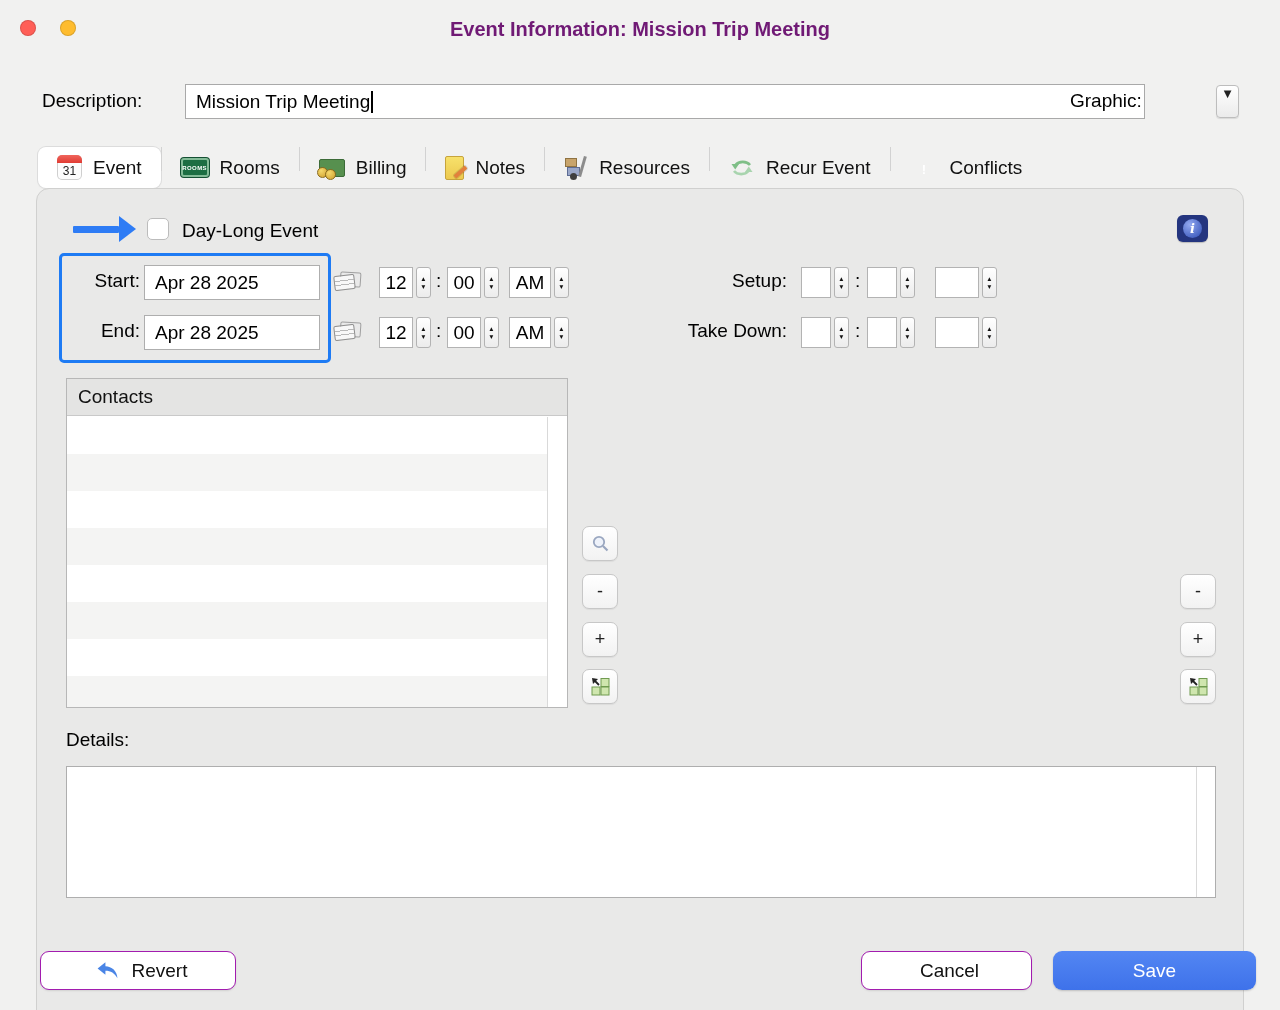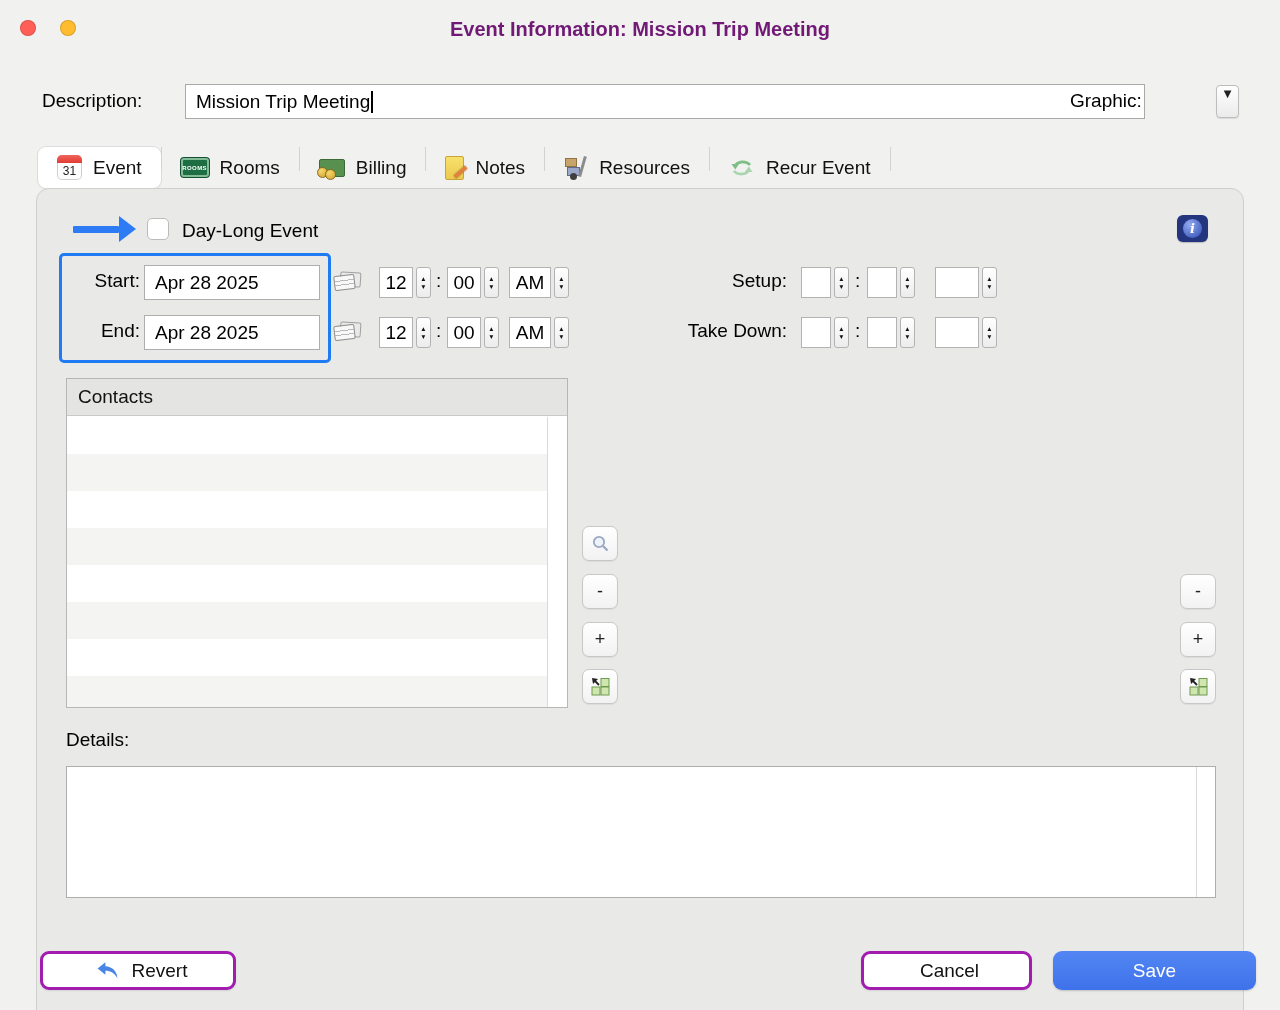--- a/index.html
+++ b/index.html
@@ -99,21 +99,21 @@
     background:repeating-linear-gradient(180deg, #ffffff 0px, #ffffff 37px, #f4f4f3 37px, #f4f4f3 74px); }
   .gut { position:absolute; top:0; bottom:0; right:0; width:20px; background:#fff; border-left:1px solid #d9d9d9; }
   .sq { position:absolute; width:36px; height:35px; background:linear-gradient(#ffffff,#f2f2f2);
     border:1px solid #c7c7c7; border-radius:7px; box-shadow:0 1px 1px rgba(0,0,0,.06);
     display:flex; align-items:center; justify-content:center; font-size:18px; color:#222; }
   .details-box { position:absolute; left:29px; top:577px; width:1150px; height:132px; background:#fff; border:1px solid #aeaeae; }
   .details-box .gut { width:19px; }
   
   .btn { position:absolute; top:951px; height:39px; border-radius:9px; display:flex; align-items:center;
     justify-content:center; font-size:19px; gap:12px; cursor:default; }
-  .btn.white { background:#fff; border:3px solid #a21caf; box-shadow:0 1px 2px rgba(0,0,0,.10); color:#111;padding-left:6px; }
+  .btn.white { background:#fff; border:1px solid #a21caf; box-shadow:0 1px 2px rgba(0,0,0,.10); color:#111;padding-left:6px; }
   .btn.blue { background:linear-gradient(#5386f3,#3e72ea); color:#fff; box-shadow:0 1px 2px rgba(0,0,0,.18); }
 </style>
 </head>
 <body>
 
 <div class="titlebar">
   <span class="tl red"></span>
   <span class="tl yellow"></span>
   <div class="title">Event Information: Mission Trip Meeting</div>
 </div>
@@ -172,20 +172,27 @@
   <div class="tab">
     <svg width="26" height="24" viewBox="0 0 26 24">
       <path d="M21 9 A 8.5 6.5 0 0 0 6.5 9" fill="none" stroke="#7fbf87" stroke-width="2.6"></path>
       <polygon points="2.5,8 10,8 6.2,13.5" fill="#7fbf87"></polygon>
       <path d="M5 15 A 8.5 6.5 0 0 0 19.5 15" fill="none" stroke="#a8d4ae" stroke-width="2.6"></path>
       <polygon points="16,16 23.5,16 19.8,10.5" fill="#a8d4ae"></polygon>
     </svg>
     <span>Recur Event</span>
   </div>
   <span class="sep"></span>
+  <div class="tab">
+    <span class="ic-warn">
+      <span class="tri"></span>
+      <span class="bang">!</span>
+    </span>
+    <span>Conflicts</span>
+  </div>
 </div>
 
 <div class="panel">
 
   <span class="anno-shaft"></span>
   <span class="anno-head"></span>
   <span class="checkbox"></span>
   <span class="abs" style="left:145px; top:31px; font-size:19px;">Day-Long Event</span>
   <div class="info-btn">
     <span class="info-circle">i</span>

